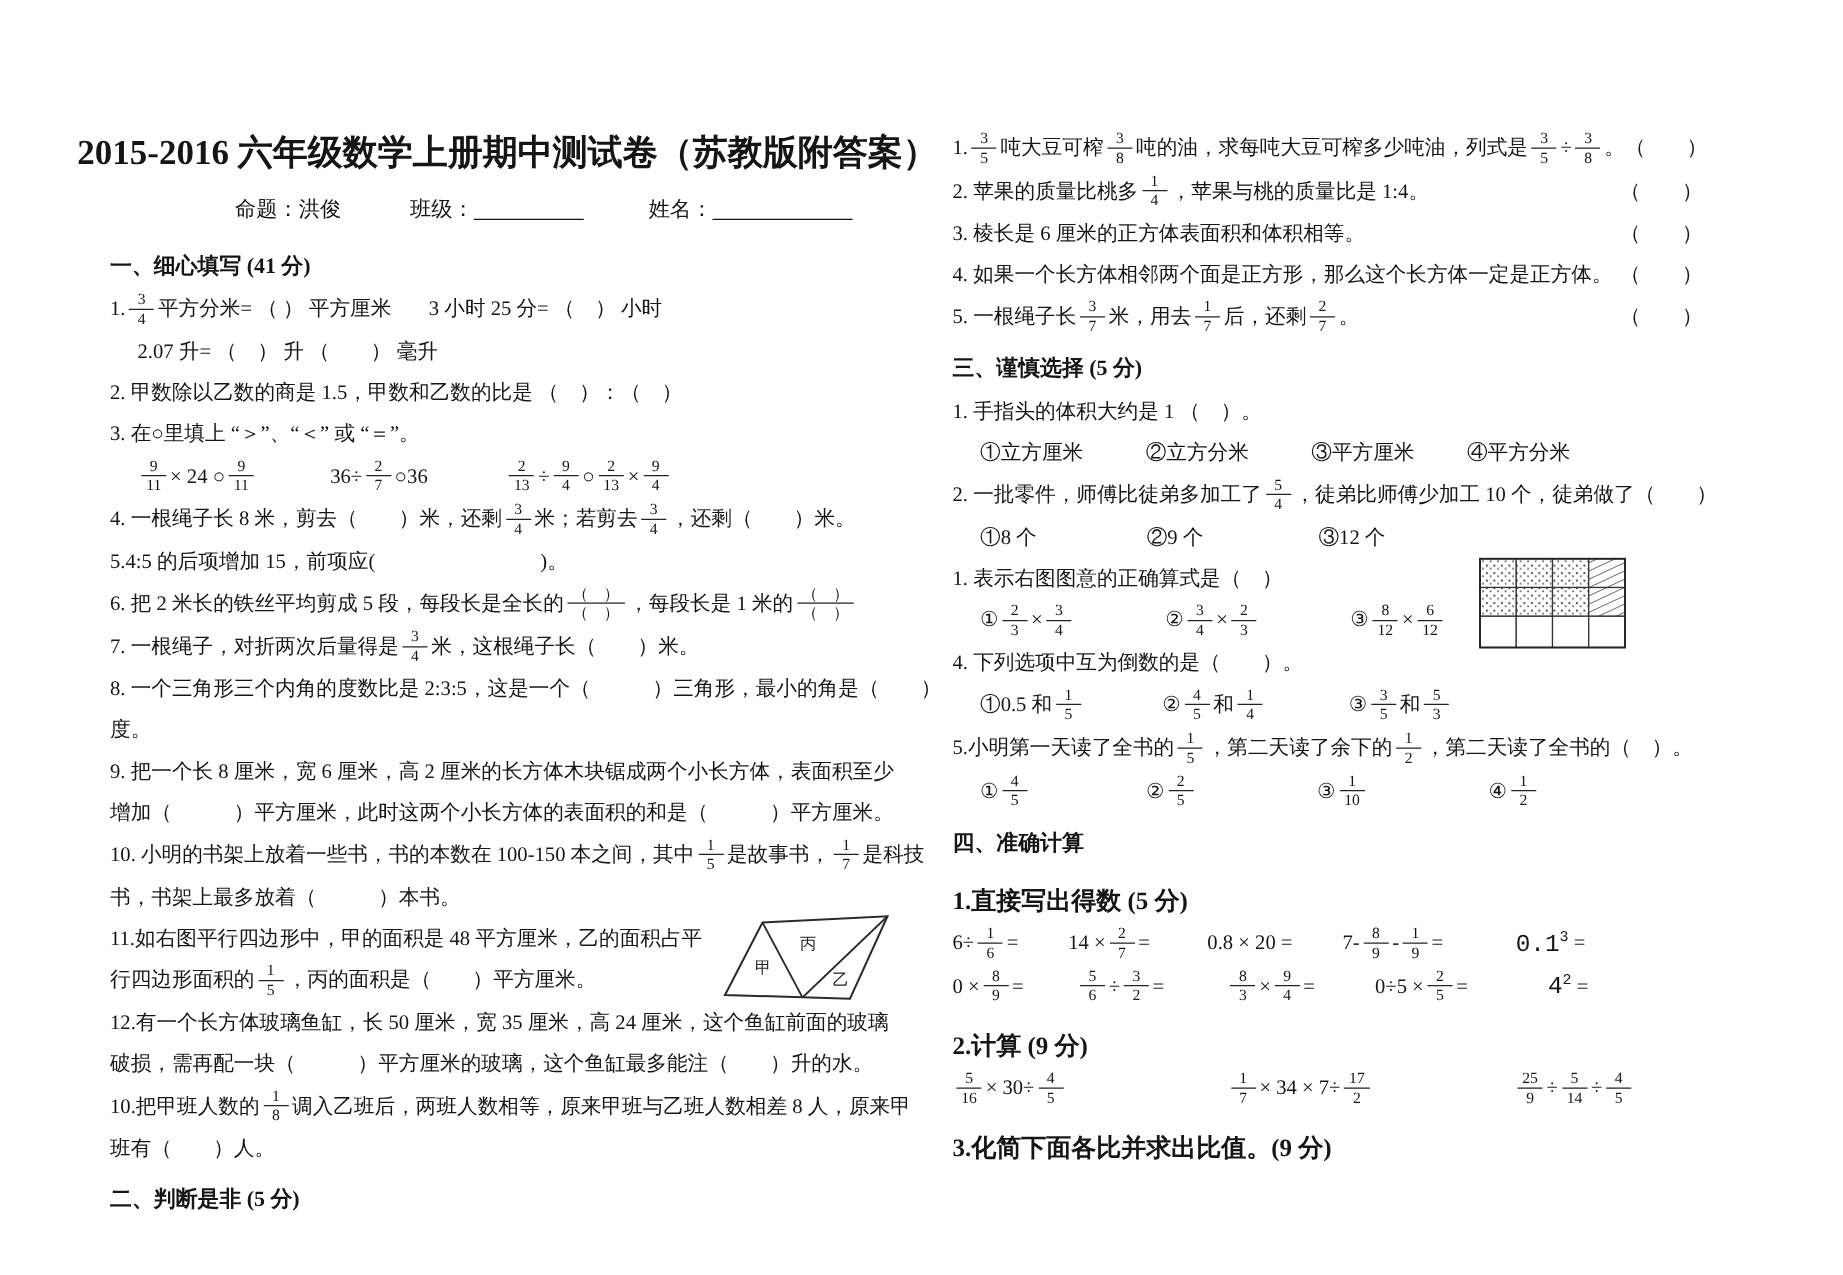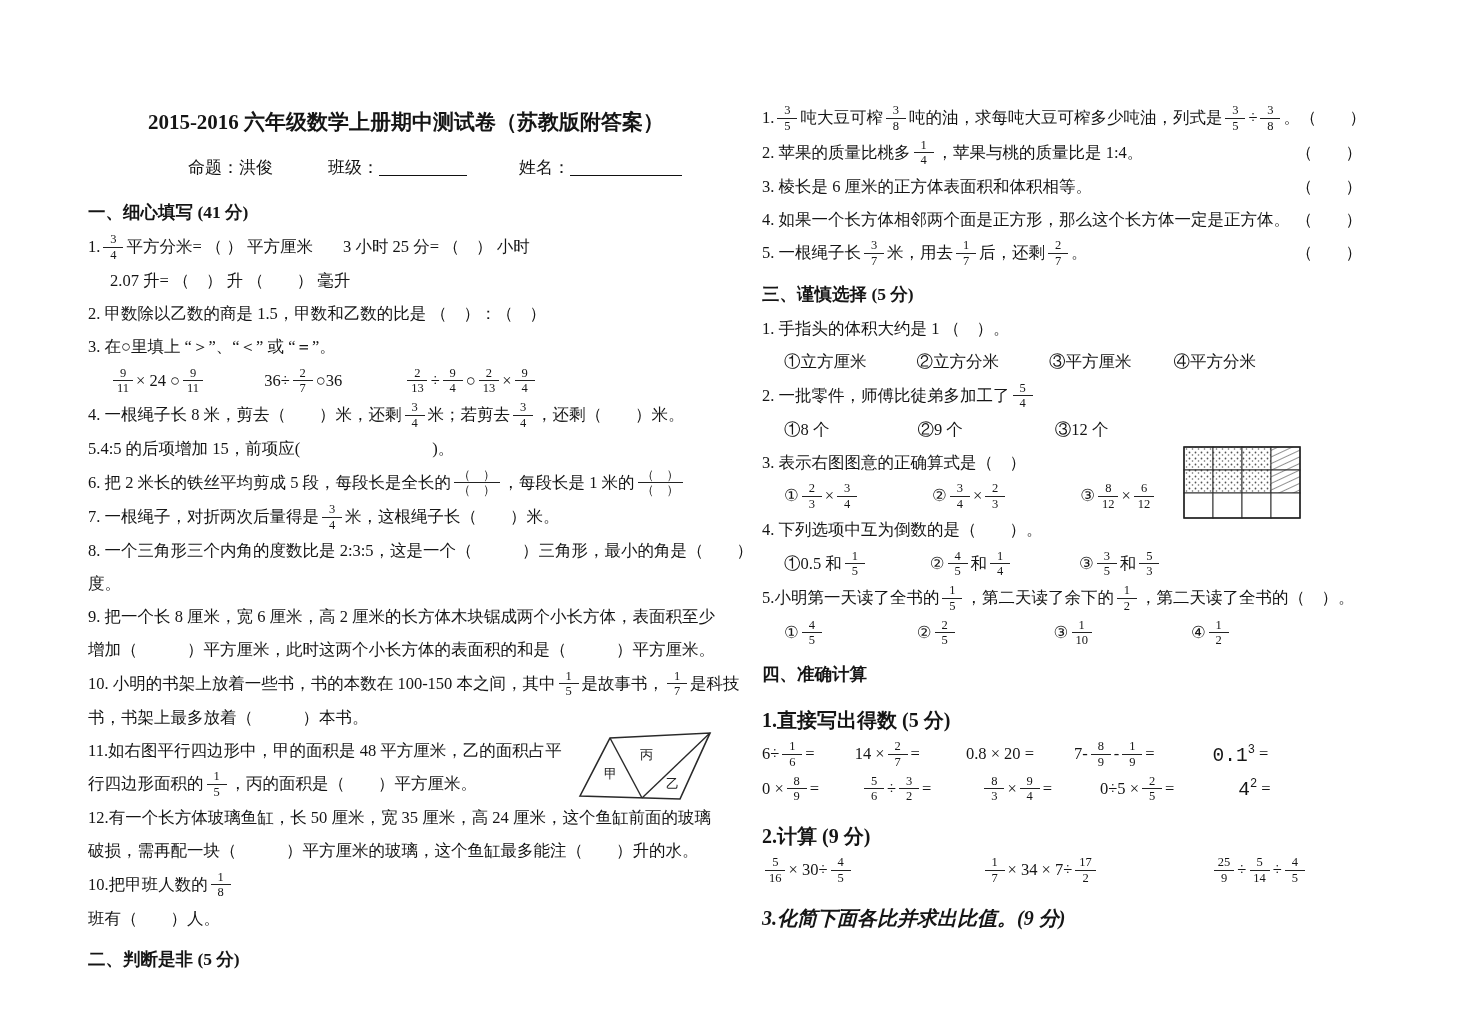--- a/index.html
+++ b/index.html
@@ -6,25 +6,25 @@
   body{
     width:1474px;height:1020px;background:#ffffff;color:#151515;
     font-family:"Liberation Serif","DejaVu Serif",serif;
     overflow:hidden;
   }
   .page{position:relative;width:1474px;height:1020px;background:#fff;}
   .col{position:absolute;top:100px;}
   .col0{left:88px;width:636px;}
   .col1{left:762px;width:600px;}
   .blk{display:flex;align-items:center;white-space:pre;min-height:31px;position:relative;flex-wrap:nowrap;margin:2px 0;}
-  .title{justify-content:center;font-weight:bold;font-size:21px;min-height:40px;margin-bottom:8px;}
+  .title{justify-content:center;font-weight:bold;font-size:28px;min-height:40px;margin-bottom:8px;}
   .meta{font-size:17px;padding-left:100px;margin-bottom:12px;min-height:34px;}
   .h{font-weight:bold;font-size:17.5px;margin:9px 0 4px 0;}
   .h.sub{margin:16px 0 2px 0;font-size:20px;}
-  .mt{margin-top:30px;font-style:italic;}
+  .mt{margin-top:30px;}
   .ln{font-size:16.5px;}
   .ind{padding-left:22px;}
   .tx{display:inline-block;}
   .fr{display:inline-flex;flex-direction:column;align-items:center;text-align:center;
       font-size:12.5px;line-height:1.18;margin:1px 3px;}
   .fr .fn{border-bottom:1px solid #222;padding:0 4px;min-width:12px;}
   .fr .fd{padding:0 4px;}
   .gp{display:inline-block;height:1px;}
   .ul{display:inline-block;border-bottom:1.3px solid #111;height:1.05em;}
   .sp{flex:1 1 auto;}
@@ -62,36 +62,36 @@
     <polygon points="14,71 44,13 144,8 114,74" fill="none" stroke="#2a2a2a" stroke-width="1.6"></polygon>
     <line x1="44" y1="13" x2="76" y2="73" stroke="#2a2a2a" stroke-width="1.4"></line>
     <line x1="76" y1="73" x2="144" y2="8" stroke="#2a2a2a" stroke-width="1.4"></line>
     <text x="38" y="53" font-size="13" fill="#222">甲</text>
     <text x="74" y="34" font-size="13" fill="#222">丙</text>
     <text x="100" y="63" font-size="13" fill="#222">乙</text>
   </svg></div>
       <div class="blk ln"><span class="tx">行四边形面积的</span><span class="fr"><span class="fn">1</span><span class="fd">5</span></span><span class="tx">，丙的面积是（　　）平方厘米。</span></div>
       <div class="blk ln"><span class="tx">12.有一个长方体玻璃鱼缸，长 50 厘米，宽 35 厘米，高 24 厘米，这个鱼缸前面的玻璃</span></div>
       <div class="blk ln"><span class="tx">破损，需再配一块（　　　）平方厘米的玻璃，这个鱼缸最多能注（　　）升的水。</span></div>
-      <div class="blk ln"><span class="tx">10.把甲班人数的</span><span class="fr"><span class="fn">1</span><span class="fd">8</span></span></div>
+      <div class="blk ln"><span class="tx">10.把甲班人数的</span><span class="fr"><span class="fn">1</span><span class="fd">8</span></span><span class="tx">调入乙班后，两班人数相等，原来甲班与乙班人数相差 8 人，原来甲</span></div>
       <div class="blk ln"><span class="tx">班有（　　）人。</span></div>
       <div class="blk h"><span class="tx">二、判断是非 (5 分)</span></div>
     </div>
   <div class="col col1">
       <div class="blk ln"><span class="tx">1.</span><span class="fr"><span class="fn">3</span><span class="fd">5</span></span><span class="tx">吨大豆可榨</span><span class="fr"><span class="fn">3</span><span class="fd">8</span></span><span class="tx">吨的油，求每吨大豆可榨多少吨油，列式是</span><span class="fr"><span class="fn">3</span><span class="fd">5</span></span><span class="tx">÷</span><span class="fr"><span class="fn">3</span><span class="fd">8</span></span><span class="tx">。</span><span class="sp"></span><span class="tx">（　　）</span></div>
       <div class="blk ln"><span class="tx">2. 苹果的质量比桃多</span><span class="fr"><span class="fn">1</span><span class="fd">4</span></span><span class="tx">，苹果与桃的质量比是 1:4。</span><span class="sp"></span><span class="tx">（　　）</span></div>
       <div class="blk ln"><span class="tx">3. 棱长是 6 厘米的正方体表面积和体积相等。</span><span class="sp"></span><span class="tx">（　　）</span></div>
       <div class="blk ln"><span class="tx">4. 如果一个长方体相邻两个面是正方形，那么这个长方体一定是正方体。</span><span class="sp"></span><span class="tx">（　　）</span></div>
       <div class="blk ln"><span class="tx">5. 一根绳子长</span><span class="fr"><span class="fn">3</span><span class="fd">7</span></span><span class="tx">米，用去</span><span class="fr"><span class="fn">1</span><span class="fd">7</span></span><span class="tx">后，还剩</span><span class="fr"><span class="fn">2</span><span class="fd">7</span></span><span class="tx">。</span><span class="sp"></span><span class="tx">（　　）</span></div>
       <div class="blk h"><span class="tx">三、谨慎选择 (5 分)</span></div>
       <div class="blk ln"><span class="tx">1. 手指头的体积大约是 1 （　）。</span></div>
       <div class="blk ln ind"><span class="tx">①立方厘米</span><span class="gp" style="width: 50px;"></span><span class="tx">②立方分米</span><span class="gp" style="width: 50px;"></span><span class="tx">③平方厘米</span><span class="gp" style="width: 42px;"></span><span class="tx">④平方分米</span></div>
-      <div class="blk ln"><span class="tx">2. 一批零件，师傅比徒弟多加工了</span><span class="fr"><span class="fn">5</span><span class="fd">4</span></span></div>
+      <div class="blk ln"><span class="tx">2. 一批零件，师傅比徒弟多加工了</span><span class="fr"><span class="fn">5</span><span class="fd">4</span></span><span class="tx">，徒弟比师傅少加工 10 个，徒弟做了（　　）</span></div>
       <div class="blk ln ind"><span class="tx">①8 个</span><span class="gp" style="width: 88px;"></span><span class="tx">②9 个</span><span class="gp" style="width: 92px;"></span><span class="tx">③12 个</span></div>
-      <div class="blk ln"><span class="tx">3. 表示右图图意的正确算式是（　）</span><svg id="diag-grid" class="diag" width="120" height="76" viewBox="0 0 120 76" style="display: block;">
+      <div class="blk ln"><span class="tx">1. 表示右图图意的正确算式是（　）</span><svg id="diag-grid" class="diag" width="120" height="76" viewBox="0 0 120 76" style="display: block;">
     <defs>
       <pattern id="dotp" width="6" height="6" patternUnits="userSpaceOnUse">
         <rect width="6" height="6" fill="#fff"></rect>
         <circle cx="1.5" cy="1.5" r="0.9" fill="#555"></circle>
         <circle cx="4.5" cy="4" r="0.8" fill="#666"></circle>
       </pattern>
       <pattern id="diagp" width="6" height="6" patternUnits="userSpaceOnUse" patternTransform="rotate(65)">
         <rect width="6" height="6" fill="#fff"></rect>
         <line x1="0" y1="0" x2="0" y2="6" stroke="#555" stroke-width="1.3"></line>
       </pattern>

